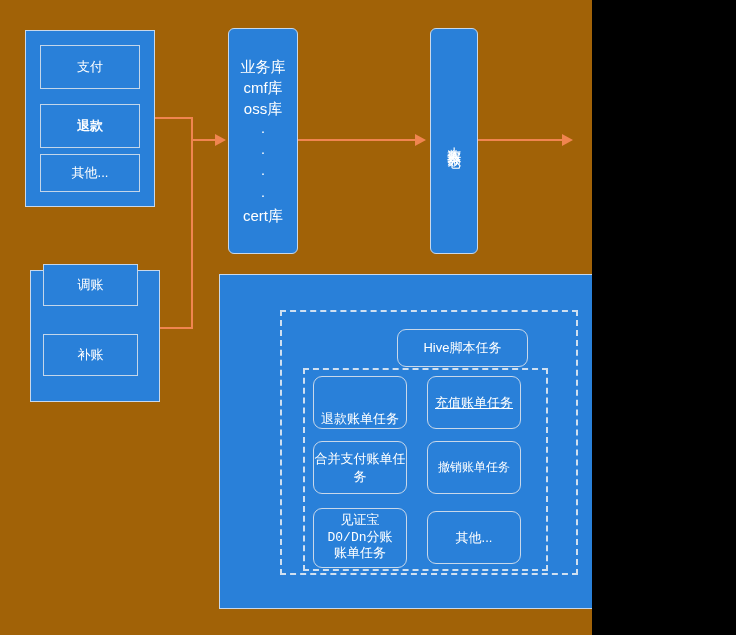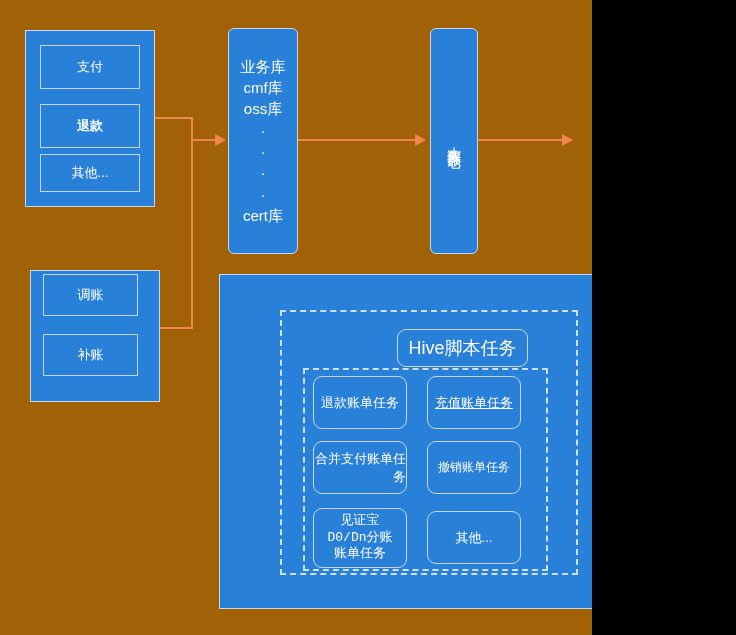--- a/index.html
+++ b/index.html
@@ -101,21 +101,21 @@
   <div class="chip" style="left:40px; top:104px; width:100px; height:44px;font-weight:bold;">
     <span>退款</span>
   </div>
 
   <div class="chip" style="left:40px; top:154px; width:100px; height:38px;">
     <span>其他...</span>
   </div>
 
   <div class="blk" style="left:30px; top:270px; width:130px; height:132px;"></div>
 
-  <div class="chip" style="left:43px; top:274px; width:95px; height:42px;">
+  <div class="chip" style="left:43px; top:264px; width:95px; height:42px;">
     <span>调账</span>
   </div>
 
   <div class="chip" style="left:43px; top:334px; width:95px; height:42px;">
     <span>补账</span>
   </div>
 
   <div class="ln ln-h" style="left:155px; top:117px; width:38px;"></div>
 
   <div class="ln ln-v" style="left:191px; top:117px; height:212px;"></div>
@@ -148,33 +148,33 @@
 
 
   <div class="ln ln-v" style="left:621px; top:165px; height:93px;"></div>
   <div class="arrow-d" style="left:615px; top:258px;"></div>
 
   <div class="blk" style="left:219px; top:274px; width:493px; height:335px;"></div>
 
   <div class="dashed" style="left:280px; top:310px; width:298px; height:265px;"></div>
 
   <div class="blk round2" style="left:397px; top:329px; width:131px; height:38px;">
-    <span style="font-size:18px;">Hive脚本任务</span>
+    <span style="font-size:13px;">Hive脚本任务</span>
   </div>
 
   <div class="dashed" style="left:303px; top:368px; width:245px; height:203px;"></div>
 
-  <div class="blk round2" style="left:313px; top:376px; width:94px; height:53px;">
+  <div class="blk round2" style="left:313px; top:376px; width:94px; height:53px;align-items:flex-end;">
     <span style="font-size:13px;">退款账单任务</span>
   </div>
   <div class="blk round2" style="left:427px; top:376px; width:94px; height:53px;text-decoration:underline;">
     <span style="font-size:13px;">充值账单任务</span>
   </div>
 
-  <div class="blk round2" style="left:313px; top:441px; width:94px; height:53px;text-align:right;">
+  <div class="blk round2" style="left:313px; top:441px; width:94px; height:53px;">
     <span style="font-size:13px;">合并支付账单任务</span>
   </div>
   <div class="blk round2" style="left:427px; top:441px; width:94px; height:53px;">
     <span style="font-size:12px;">撤销账单任务</span>
   </div>
 
   <div class="blk round2" style="left:313px; top:508px; width:94px; height:60px;font-family:Liberation Mono, monospace;">
     <span style="font-size:13px; white-space:pre-line; line-height:1.3;">见证宝
 D0/Dn分账
 账单任务</span>

